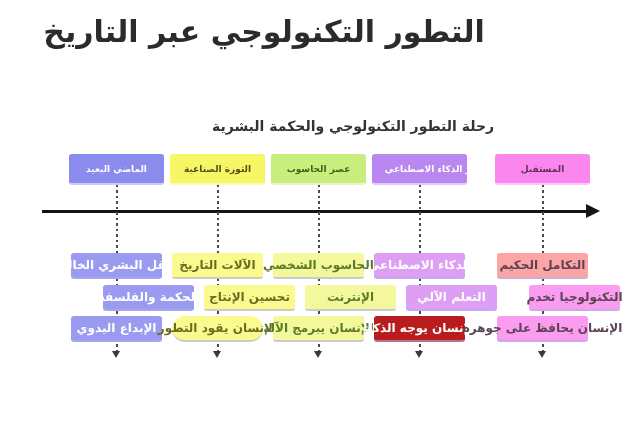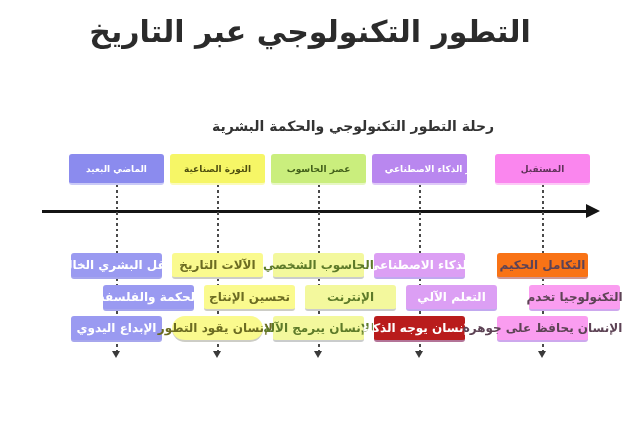--- a/index.html
+++ b/index.html
@@ -2,21 +2,21 @@
 <html><head>
 <meta charset="utf-8">
 <style>
   html,body { margin:0; padding:0; background:#ffffff; }
   .page {
     position:relative; width:640px; height:430px; background:#ffffff;
     font-family:"DejaVu Sans", sans-serif; overflow:hidden;
   }
   .title {
     position:absolute; top:14px; left:0; width:528px; text-align:center;
-    font-size:30px; font-weight:bold; color:#2b2b2b; direction:rtl; white-space:nowrap;padding-left:46px;
+    font-size:30px; font-weight:bold; color:#2b2b2b; direction:rtl; white-space:nowrap;
   }
   .subtitle {
     position:absolute; top:118px; left:153px; width:400px; text-align:center;
     font-size:14px; font-weight:bold; color:#333333; direction:rtl; white-space:nowrap;
   }
   .axis {
     position:absolute; left:42px; top:210px; width:546px; height:3px; background:#141414;
   }
   .axis-arrow {
     position:absolute; left:586px; top:204px; width:0; height:0;
@@ -89,18 +89,18 @@
     <div class="period" style="background: rgb(185, 135, 239); color: rgb(255, 255, 255); padding-left: 32px;">عصر الذكاء الاصطناعي</div>
     <div class="event e1" style="background: rgb(220, 159, 244); color: rgb(255, 255, 255);">الذكاء الاصطناعي</div>
     <div class="event e2" style="background: rgb(220, 159, 244); color: rgb(255, 255, 255);">التعلم الآلي</div>
     <div class="event e3" style="background: #b91c1c; color: rgb(255, 255, 255);">الإنسان يوجه الذكاء</div>
   </div>
 
   <div class="col" style="left:495px">
     <div class="dash"></div>
     <div class="down-arrow"></div>
     <div class="period" style="background: rgb(250, 134, 238); color: rgb(96, 50, 90);">المستقبل</div>
-    <div class="event e1" style="background: #f97316; color: rgb(93, 67, 85);">التكامل الحكيم</div>
+    <div class="event e1" style="background: #fca5a5; color: rgb(93, 67, 85);">التكامل الحكيم</div>
     <div class="event e2" style="background: rgb(250, 157, 240); color: rgb(93, 67, 85);">التكنولوجيا تخدم</div>
     <div class="event e3" style="background: rgb(250, 157, 240); color: rgb(93, 67, 85);">الإنسان يحافظ على جوهره</div>
   </div>
 
 </div>
 
 </body></html>

